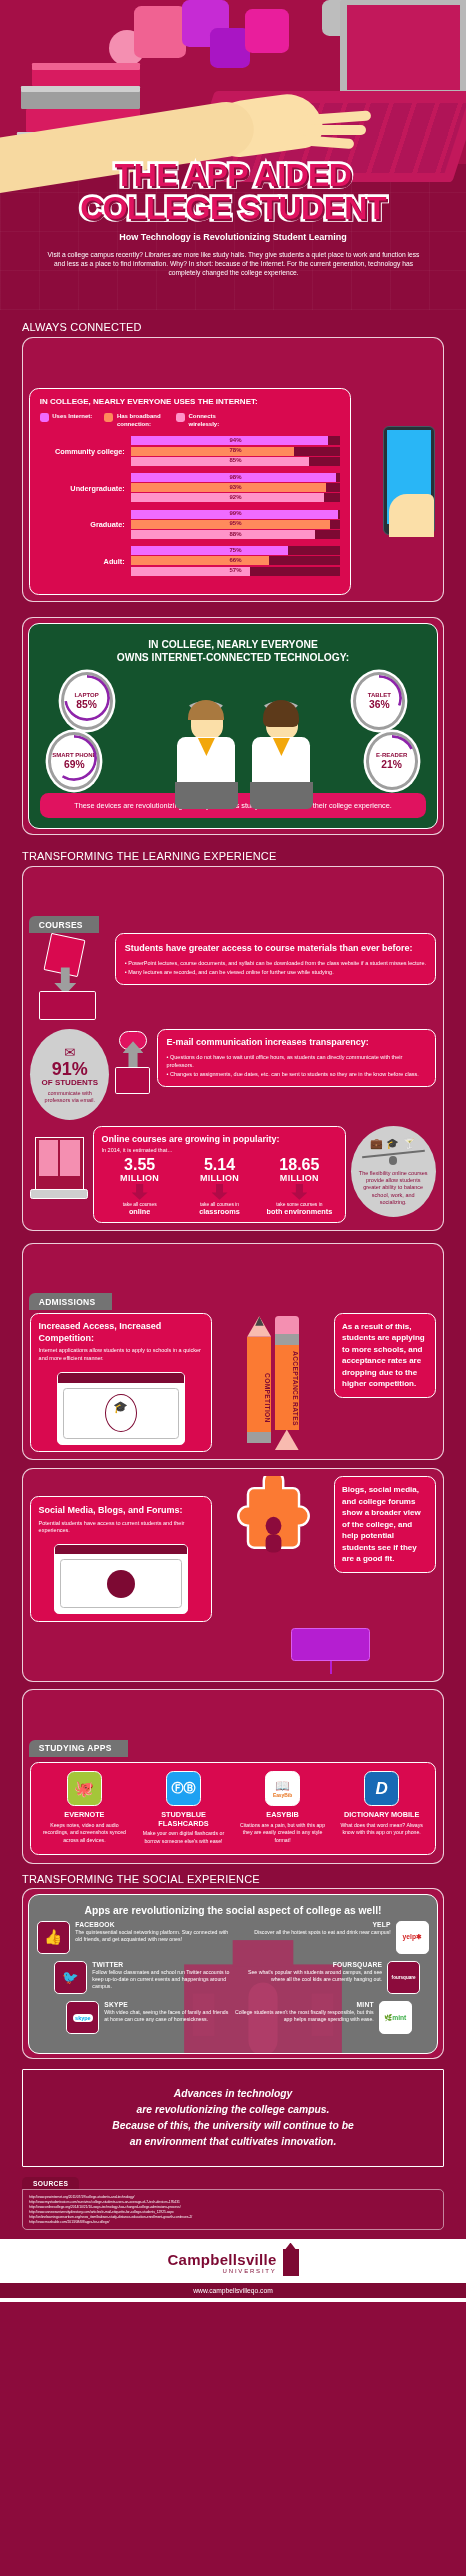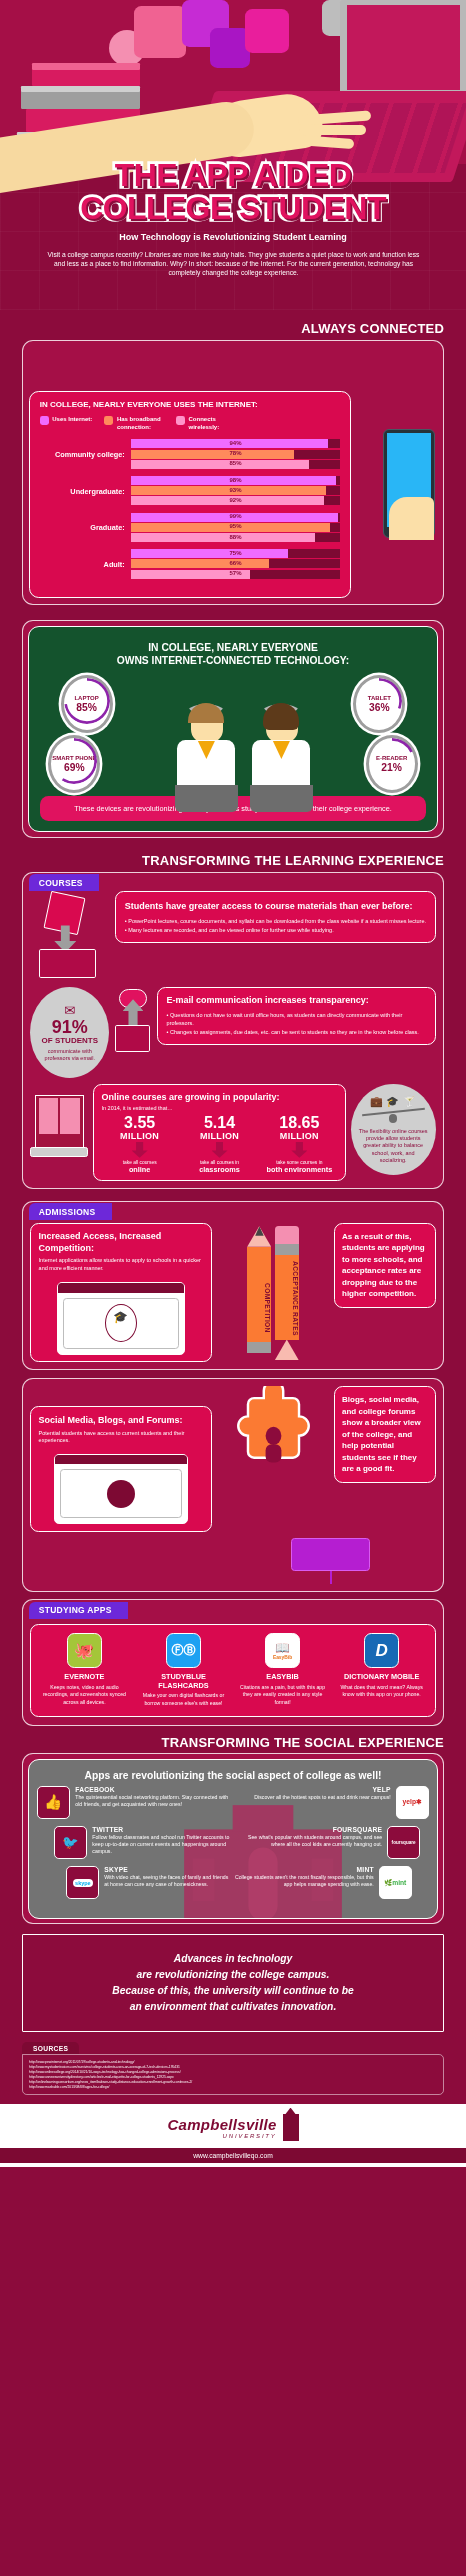--- a/index.html
+++ b/index.html
@@ -112,32 +112,33 @@
     font-size: 9px; font-weight: bold; color: #fff; z-index: 5;
   }
   .hero-para {
     position: absolute; left: 43px; width: 381px; top: 250px; text-align: center;
     font-size: 6.7px; line-height: 9px; color: #fff; z-index: 5;
   }
 
   
   .band { position: relative; padding: 0 22px; }
   .sec-title {
-    text-align: right; font-size: 13px; font-weight: bold; letter-spacing: 0.2px;
+    text-align: left; font-size: 11px; font-weight: normal; letter-spacing: 0.2px;
     color: #fff; margin-bottom: 3.6px;
   }
   .panel-outline {
     position: relative; border: 1.2px solid rgba(255,255,255,.8);
     border-radius: 11px; background: #a50f47;
   }
   .tab {
-    display: inline-block; background: #6d28d9; color: #fff;
+    display: inline-block; background: #737373; color: #fff;
     font-size: 8.5px; font-weight: bold; letter-spacing: 0.3px;
     padding: 3.6px 16px 3.6px 9.7px;
     border-radius: 6px 0 0 0;
+    margin-top: 48px;
   }
 
   
   .sec-connected { padding-top: 11px; padding-bottom: 9.7px; }
   .connected-wrap { position: relative; margin-top: 44px; }
   .connected-card {
     background: #d9094f; border: 1.2px solid #fff; border-radius: 9.7px;
     padding: 8.5px 9.7px 11px 9.7px; width: 322px;
   }
   .connected-head { font-size: 8px; font-weight: bold; margin-bottom: 7.3px; }
@@ -837,21 +838,21 @@
       <div>http://www.mystudentvoices.com/survivinc/college-students-uses-an-average-of-7-tech-devices-195431</div>
       <div>http://www.onlinecollege.org/2014/10/21/10-ways-technology-has-changed-college-admissions-process/</div>
       <div>http://www.usnewsuniversitydirectory.com/articles/e-mail-etiquette-for-college-students_12925.aspx</div>
       <div>http://onlinelearningconsortium.org/news_item/babson-study-distance-education-enrollment-growth-continues-2/</div>
       <div>http://www.mashable.com/2013/08/08/apps-for-college/</div>
     </div>
   </div>
 
   <div class="footer">
     <div class="logo">
-      <div style="text-align:right;font-style:italic;">
+      <div style="text-align:right;">
         <div class="cc">Campbellsville</div>
         <div class="uu">UNIVERSITY</div>
       </div>
       <div class="tower"></div>
     </div>
     <div class="url">www.campbellsvilleqo.com</div>
   </div>
 
 </div>
 

